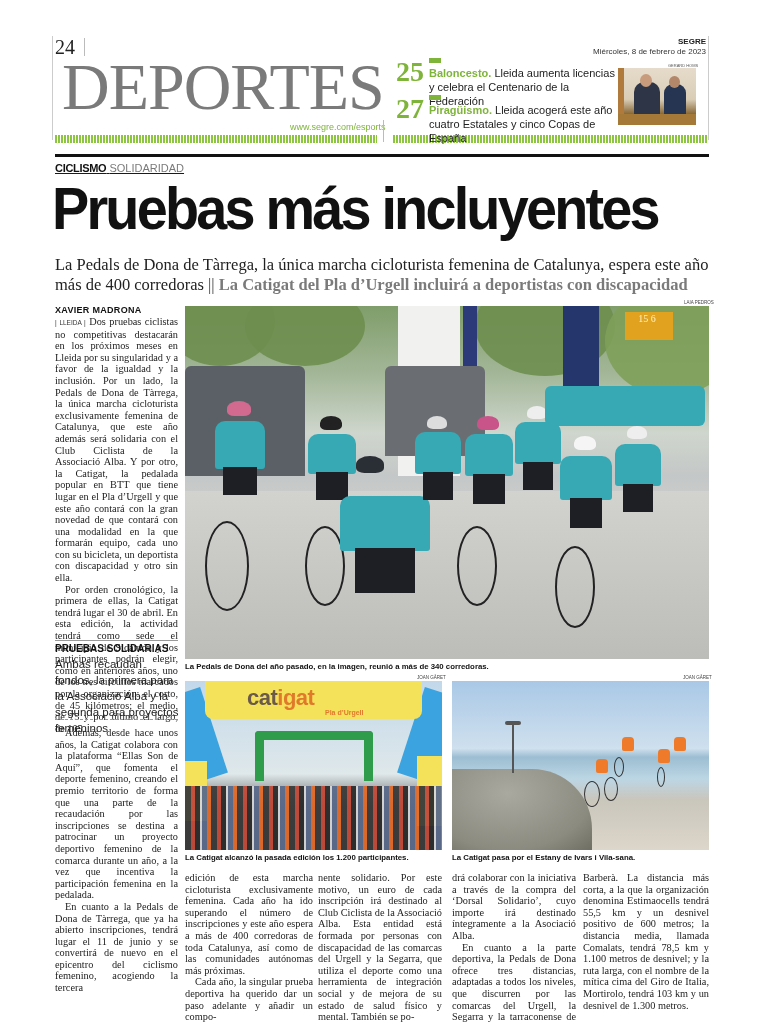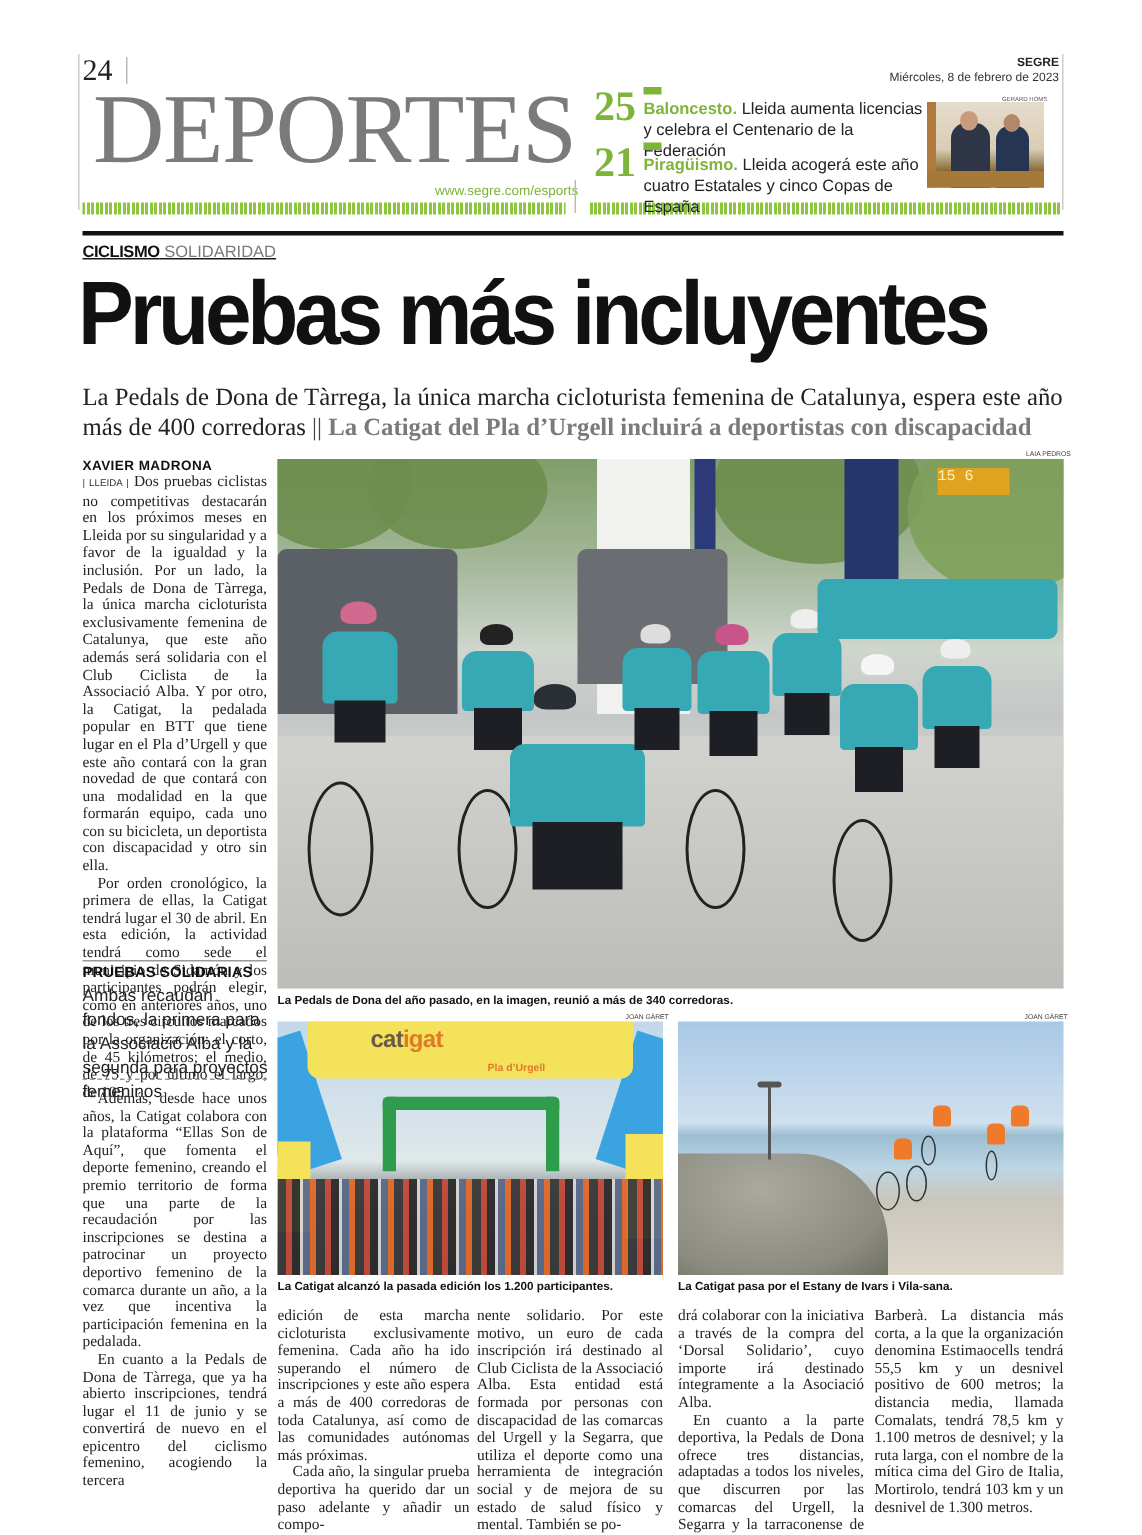--- a/index.html
+++ b/index.html
@@ -72,37 +72,37 @@
   
   .credit { position: absolute; font-family: "Liberation Sans", sans-serif; font-size: 4.5px; color: #444; text-transform: uppercase; }
   .caption { position: absolute; font-family: "Liberation Sans", sans-serif; font-weight: bold; font-size: 7.8px; color: #111; }
 
   .photo-main { position: absolute; left: 185px; top: 306px; width: 524px; height: 353px; overflow: hidden;
     background: linear-gradient(180deg, #7f9d6a 0%, #a5b89a 20%, #cfd6cd 36%, #c4c7c7 48%, #d8d8d6 70%, #c8c9c8 100%); }
   .pm-tree { position: absolute; border-radius: 50%; background: #6e8e4f; opacity: .9; }
   .pm-banner { position: absolute; left: 213px; top: 0; width: 62px; height: 170px; background: #f1f1f0; }
   .pm-flag { position: absolute; left: 278px; top: 0; width: 14px; height: 100px; background: #2c3a7a; }
   .pm-arch { position: absolute; left: 378px; top: 0; width: 36px; height: 110px; background: #24366b; border-radius: 0 0 18px 0; }
-  .pm-clock { position: absolute; left: 440px; top: 6px; width: 48px; height: 18px; background: #e0a21f; color: #fff3c4; font-family: Liberation Mono, monospace; font-size: 10px; text-align: left; padding-right: 4px; line-height: 13px; }
+  .pm-clock { position: absolute; left: 440px; top: 6px; width: 48px; height: 28px; background: #e0a21f; color: #fff3c4; font-family: Liberation Serif, serif; font-size: 10px; text-align: center; padding-right: 4px; line-height: 13px; }
   .pm-road { position: absolute; left: 0; top: 185px; width: 524px; height: 168px; background: linear-gradient(180deg, #d2d2cf, #bcbcb9); }
   .rider { position: absolute; }
   .rider .jer { position: absolute; background: #36a9b5; border-radius: 10px 10px 3px 3px; }
   .rider .hel { position: absolute; border-radius: 50% 50% 30% 30%; }
   .rider .wh { position: absolute; border: 2px solid #222; border-radius: 50%; }
   .rider .sh { position: absolute; background: #1d1f24; }
   .crowd { position: absolute; background: #5b6066; border-radius: 6px 6px 0 0; }
 
   .photo-left { position: absolute; left: 185px; top: 681px; width: 257px; height: 169px; overflow: hidden;
     background: linear-gradient(180deg, #c2d8ea 0%, #dfe8ea 55%, #5a5a5a 75%, #3a3a3a 100%); }
   .pl-arch { position: absolute; left: 20px; top: 0; width: 217px; height: 38px; background: #f3e25a; border-radius: 0 0 8px 8px; }
   .pl-arch-l { position: absolute; left: -10px; top: 10px; width: 40px; height: 90px; background: #3aa3e0; transform: rotate(-18deg); }
   .pl-arch-r { position: absolute; left: 225px; top: 10px; width: 40px; height: 90px; background: #3aa3e0; transform: rotate(18deg); }
   .pl-post-l { position: absolute; left: 0; top: 80px; width: 22px; height: 60px; background: #f3e25a; }
   .pl-post-r { position: absolute; left: 232px; top: 75px; width: 25px; height: 70px; background: #f3e25a; }
-  .pl-logo { position: absolute; left: 62px; top: 4px; font-family: "Liberation Sans", sans-serif; font-weight: bold; font-size: 16px; color: #6b5a4a; letter-spacing: -0.5px; }
+  .pl-logo { position: absolute; left: 62px; top: 4px; font-family: "Liberation Sans", sans-serif; font-weight: bold; font-size: 22px; color: #6b5a4a; letter-spacing: -0.5px; }
   .pl-logo em { font-style: normal; color: #e07a2a; }
   .pl-sub { position: absolute; left: 140px; top: 28px; font-family: "Liberation Sans", sans-serif; font-size: 7px; font-weight: bold; color: #e07a2a; }
   .pl-green { position: absolute; left: 70px; top: 50px; width: 118px; height: 50px; border: 9px solid #2e9c4a; border-bottom: none; border-radius: 4px 4px 0 0; }
   .pl-crowd { position: absolute; left: 0; top: 105px; width: 257px; height: 64px;
     background: repeating-linear-gradient(90deg, #3a3a3a 0 6px, #c24a3a 6px 10px, #2c2c2c 10px 15px, #d6d6d6 15px 17px, #5a6a8a 17px 22px, #e26a2a 22px 26px); opacity: .95; }
 
   .photo-right { position: absolute; left: 452px; top: 681px; width: 257px; height: 169px; overflow: hidden;
     background: linear-gradient(180deg, #a9c8e6 0%, #cfe0ee 40%, #9cbed2 45%, #bcd6e4 58%, #c9c6bc 70%, #ddd6ca 100%); }
   .pr-bush { position: absolute; left: 0; top: 88px; width: 140px; height: 81px; background: radial-gradient(ellipse at 40% 30%, #a9a9a0, #8b8b80 70%, #6e6e62); border-radius: 0 60px 0 0; }
   .pr-pole { position: absolute; left: 60px; top: 42px; width: 2px; height: 50px; background: #555; }
@@ -121,21 +121,21 @@
 <div class="site-url-rule"></div>
 <div class="green-bar a"></div>
 <div class="green-bar b"></div>
 
 <div class="teaser t1">
   <div class="num">25</div>
   <div class="dash"></div>
   <div class="txt"><b>Baloncesto.</b> <span>Lleida aumenta licencias y celebra el Centenario de la Federación</span></div>
 </div>
 <div class="teaser t2">
-  <div class="num">21</div>
+  <div class="num">27</div>
   <div class="dash"></div>
   <div class="txt"><b>Piragüismo.</b> <span>Lleida acogerá este año cuatro Estatales y cinco Copas de España</span></div>
 </div>
 
 <div class="paper-name">SEGRE</div>
 <div class="paper-date">Miércoles, 8 de febrero de 2023</div>
 <div class="thumb-credit">GERARD HOMS</div>
 <div class="thumb">
   <div class="wood"></div>
   <div class="p1"></div>

